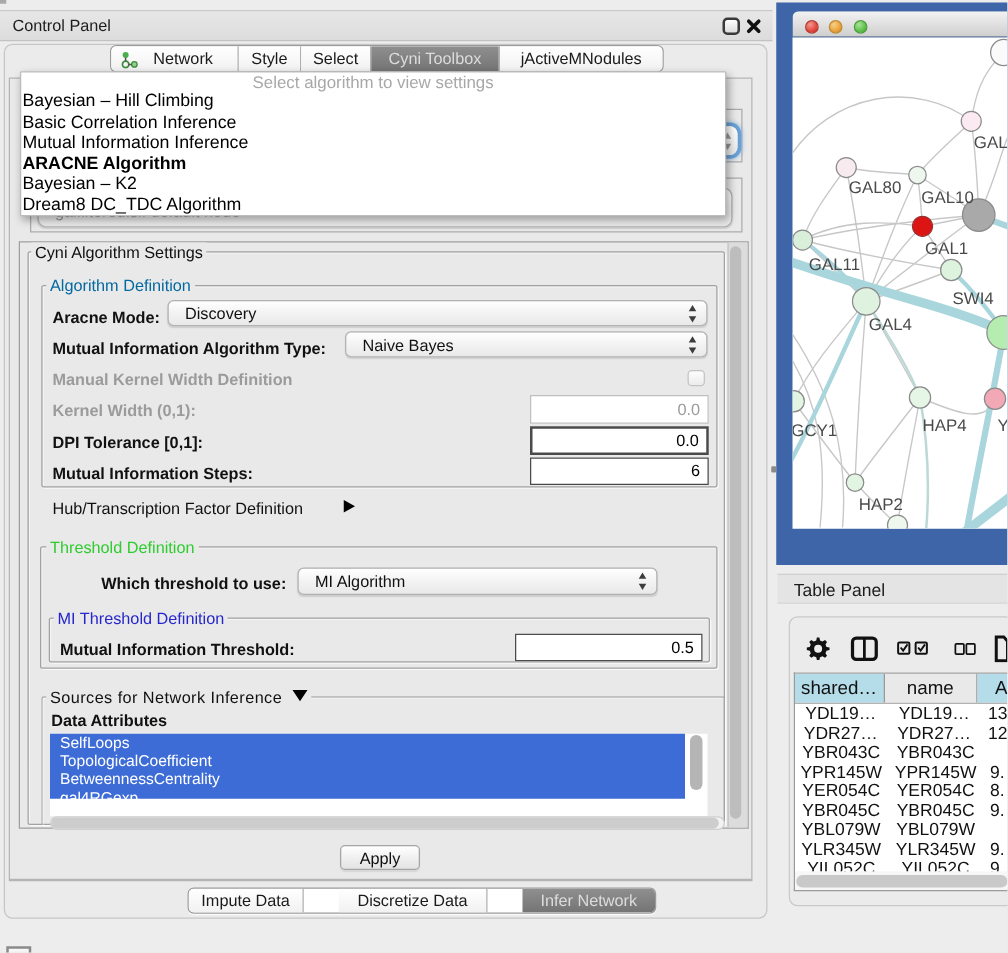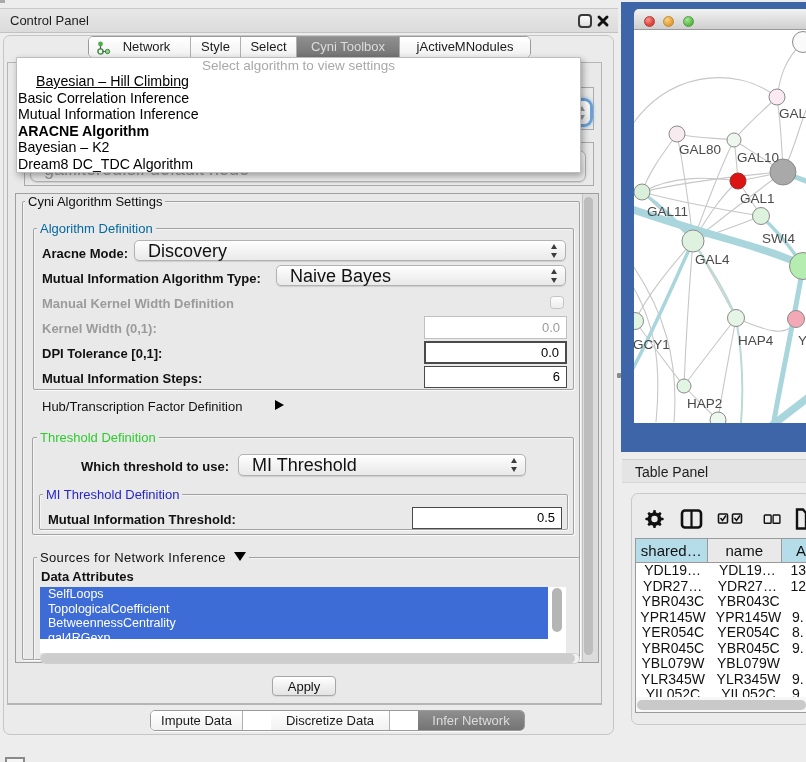--- a/index.html
+++ b/index.html
@@ -3,21 +3,21 @@
 <meta charset="utf-8">
 <style>
   * { margin:0; padding:0; box-sizing:border-box; }
   html,body { width:806px; height:762px; overflow:hidden; }
   body { position:relative; background:#ededed; font-family:"Liberation Sans",sans-serif; font-size:13px; color:#111; }
   .abs { position:absolute; }
   .frame { position:absolute; border:1px solid #a2a2a2; border-radius:2px; box-shadow:1px 1px 0 rgba(255,255,255,0.7), inset 1px 1px 0 rgba(255,255,255,0.5); }
   .ftitle { position:absolute; top:-8px; background:#e9e9e9; padding:0 3px; line-height:15px; font-size:13px; white-space:nowrap; }
   .lbl { position:absolute; font-size:13px; font-weight:bold; white-space:nowrap; }
   .combo { position:absolute; border:1px solid #b2b2b2; border-radius:5px; background:linear-gradient(#ffffff,#f4f4f4 45%,#e9e9e9); box-shadow:0 1px 1px rgba(0,0,0,0.12); }
-  .combo .ct { position:absolute; left:13px; top:50%; transform:translateY(-50%); font-size:18px; color:#111; white-space:nowrap; }
+  .combo .ct { position:absolute; left:13px; top:50%; transform:translateY(-50%); font-size:13px; color:#111; white-space:nowrap; }
   .spin { position:absolute; right:7px; top:50%; width:7px; height:14px; transform:translateY(-50%); }
   .spin:before { content:""; position:absolute; left:0; top:0; border-left:3.5px solid transparent; border-right:3.5px solid transparent; border-bottom:5px solid #3c3c3c; }
   .spin:after { content:""; position:absolute; left:0; bottom:0; border-left:3.5px solid transparent; border-right:3.5px solid transparent; border-top:5px solid #3c3c3c; }
   .tf { position:absolute; background:#fff; font-size:13px; text-align:right; padding-right:6px; }
   .seg { position:absolute; display:flex; border:1px solid #9a9a9a; border-radius:5px; background:#fff; overflow:hidden; box-shadow:0 1px 0 rgba(255,255,255,0.8); }
   .seg .sg { font-size:13px; line-height:20px; text-align:center; border-right:1px solid #b0b0b0; background:linear-gradient(#ffffff,#f1f1f1); color:#1a1a1a; white-space:nowrap; }
   .seg .sg:last-child { border-right:none; }
   .seg .sel { background:linear-gradient(#8f8f8f,#747474); color:#dcdcdc; }
   .trow { display:flex; height:15.5px; line-height:15.5px; font-size:14px; }
   .trow span:nth-child(1) { width:74px; text-align:center; }
@@ -95,21 +95,21 @@
 <div class="lbl" style="left:42px;top:371px;">Mutual Information Steps:</div>
 <div class="tf" style="left:424px;top:366px;width:143px;height:22px;line-height:19px;border:1.5px solid #4a4a4a;color:#000;">6</div>
 
 <div class="abs" style="left:42px;top:399px;font-size:13px;color:#111;">Hub/Transcription Factor Definition</div>
 <div class="abs" style="left:275px;top:400px;width:0;height:0;border-top:5.5px solid transparent;border-bottom:5.5px solid transparent;border-left:9px solid #000;"></div>
 
 <div class="frame" style="left:32px;top:437px;width:542px;height:98px;"></div>
 <div class="ftitle" style="left:37px;top:430px;color:#2ecc2e;">Threshold Definition</div>
 <div class="lbl" style="left:81px;top:459px;">Which threshold to use:</div>
 <div class="combo" style="left:238px;top:454px;width:288px;height:22px;">
-    <span class="ct">MI Threshold</span>
+    <span class="ct">MI Algorithm</span>
     <span class="spin"></span>
   </div>
 
 <div class="frame" style="left:39px;top:494px;width:529px;height:36px;"></div>
 <div class="ftitle" style="left:43px;top:487px;color:#2626cc;">MI Threshold Definition</div>
 <div class="lbl" style="left:48px;top:512px;">Mutual Information Threshold:</div>
 <div class="tf" style="left:412px;top:507px;width:150px;height:22px;line-height:19px;border:1.5px solid #4a4a4a;color:#000;">0.5</div>
 
 <div class="frame" style="left:33px;top:557px;width:547px;height:103px;border-bottom:none;border-bottom-left-radius:0;border-bottom-right-radius:0;"></div>
 <div class="ftitle" style="left:37px;top:550px;color:#111;letter-spacing:0.35px;">Sources for Network Inference <span style="display:inline-block;width:0;height:0;border-left:6.5px solid transparent;border-right:6.5px solid transparent;border-top:9px solid #000;vertical-align:1px;margin-left:4px;"></span></div>
@@ -129,21 +129,21 @@
 <div class="seg" style="left:150px;top:710px;height:21px;gap:28px;">
   <div class="sg" style="width:92px;">Impute Data</div>
   <div class="sg" style="width:119px;">Discretize Data</div>
   <div class="sg sel" style="width:106px;">Infer Network</div>
 </div>
 
 <div class="abs" style="left:5px;top:757px;width:20px;height:10px;border:2px solid #8a8a8a;background:linear-gradient(#fafafa,#e8e8e8);"></div>
 
 <div class="abs" style="left:16px;top:57px;width:565px;height:116px;background:#fff;border:1px solid #bdbdbd;border-radius:1px;box-shadow:2px 3px 7px rgba(0,0,0,0.35);z-index:50;font-size:14.2px;color:#000;">
   <div style="height:15px;line-height:15px;text-align:center;color:#a8a8a8;font-size:13.5px;">Select algorithm to view settings</div>
-  <div style="height:16.5px;line-height:16.5px;padding-left:19px;text-decoration:underline;">Bayesian – Hill Climbing</div>
+  <div style="height:16.5px;line-height:16.5px;padding-left:1px;">Bayesian – Hill Climbing</div>
   <div style="height:16.5px;line-height:16.5px;padding-left:1px;">Basic Correlation Inference</div>
   <div style="height:16.5px;line-height:16.5px;padding-left:1px;">Mutual Information Inference</div>
   <div style="height:16.5px;line-height:16.5px;padding-left:1px;font-weight:bold;">ARACNE Algorithm</div>
   <div style="height:16.5px;line-height:16.5px;padding-left:1px;">Bayesian – K2</div>
   <div style="height:16.5px;line-height:16.5px;padding-left:1px;">Dream8 DC_TDC Algorithm</div>
 </div>
 
 <div class="abs" style="left:621px;top:2px;width:185px;height:450px;background:#3d65a8;"></div>
 
 <div class="abs" style="left:634px;top:9px;width:172px;height:21px;background:linear-gradient(#f2f2f2,#cfcfcf);border-bottom:1px solid #9a9a9a;border-top-left-radius:5px;">

